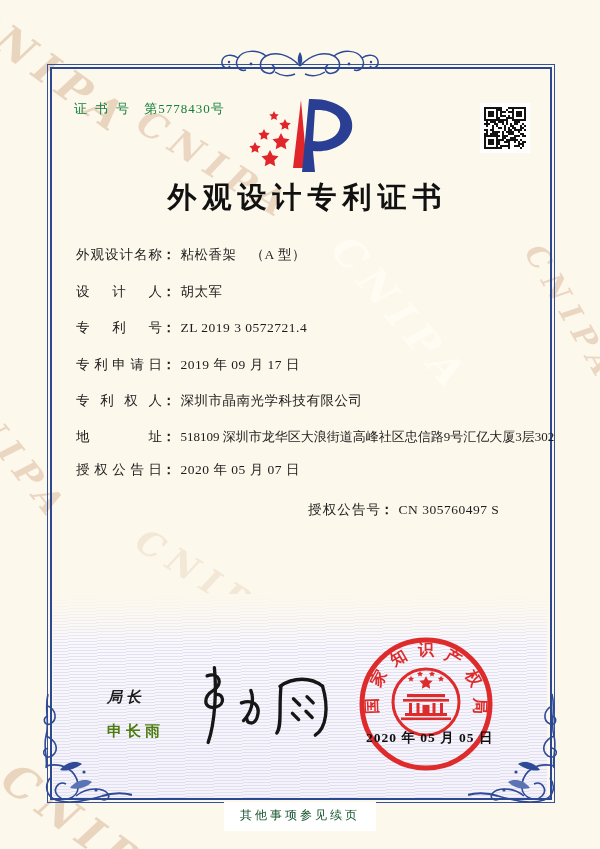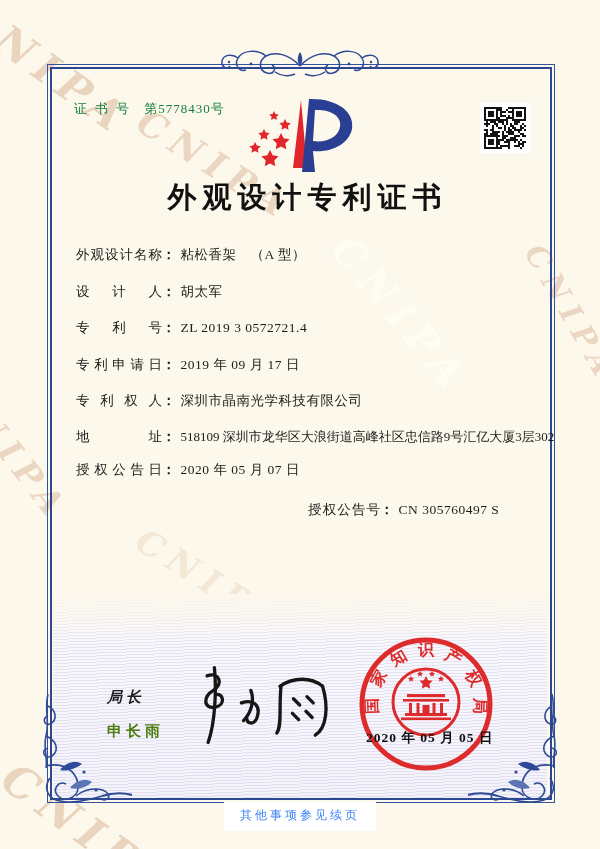--- a/index.html
+++ b/index.html
@@ -66,21 +66,21 @@
   .signature{position:absolute;left:178px;top:663px;width:156px;height:84px;}
 
   .seal{position:absolute;left:354px;top:632px;width:144px;height:144px;
         mix-blend-mode:multiply;opacity:0.95;}
   .seal-date{position:absolute;left:366px;top:729px;font-size:13.5px;font-weight:600;
              letter-spacing:1px;color:#101010;z-index:6;}
 
   .page-info{position:absolute;left:0;right:0;top:775px;text-align:center;
              font-size:11px;letter-spacing:2px;color:#333;}
   .foot-note{position:absolute;left:50%;top:802px;transform:translateX(-50%);
-             background:#ffffff;padding:5px 16px 7px;font-size:12px;letter-spacing:3px;color:#3b82f6;}
+             background:#ffffff;padding:5px 16px 7px;font-size:12px;letter-spacing:3px;color:#14532d;}
 </style>
 </head>
 <body>
 
 <div class="page">
 
   <div class="wm-layer" id="wm-layer">
       <span class="wm" style="left: -20px; top: -10px; font-size: 42px; opacity: 0.32; transform: rotate(36deg);">CNIPA</span>
       <span class="wm" style="left: 152px; top: 100px; font-size: 36px; opacity: 0.3; transform: rotate(32deg);">CNIPA</span>
       <span class="wm light" style="left: 358px; top: 226px; font-size: 40px; opacity: 0.9; transform: rotate(50deg);">CNIPA</span>

